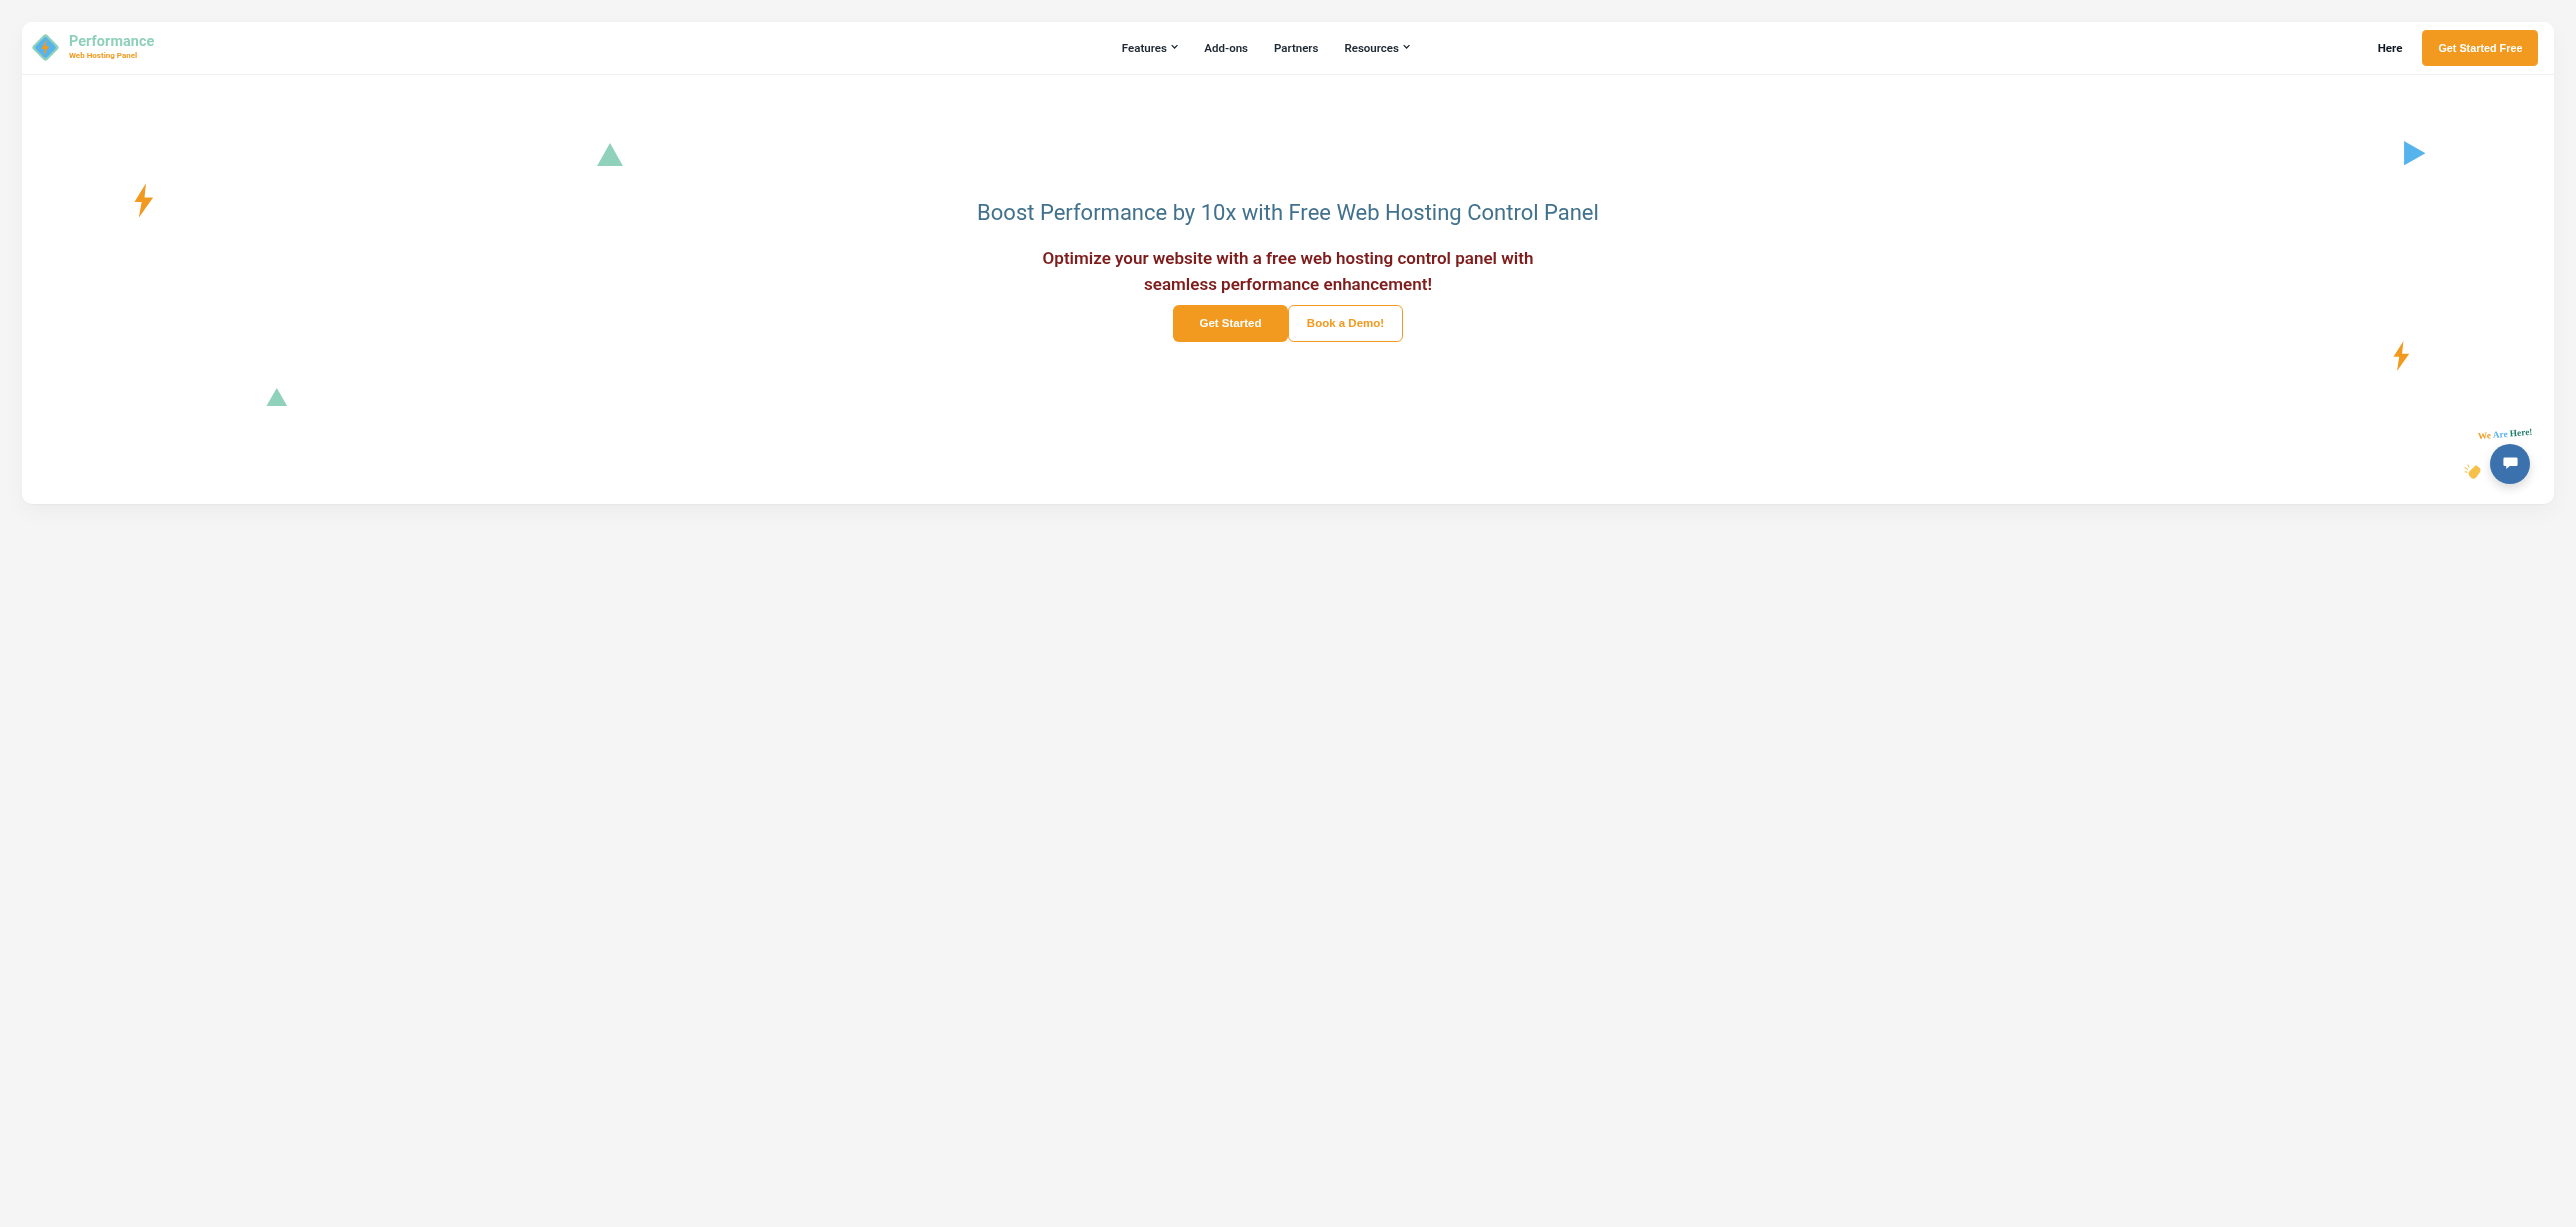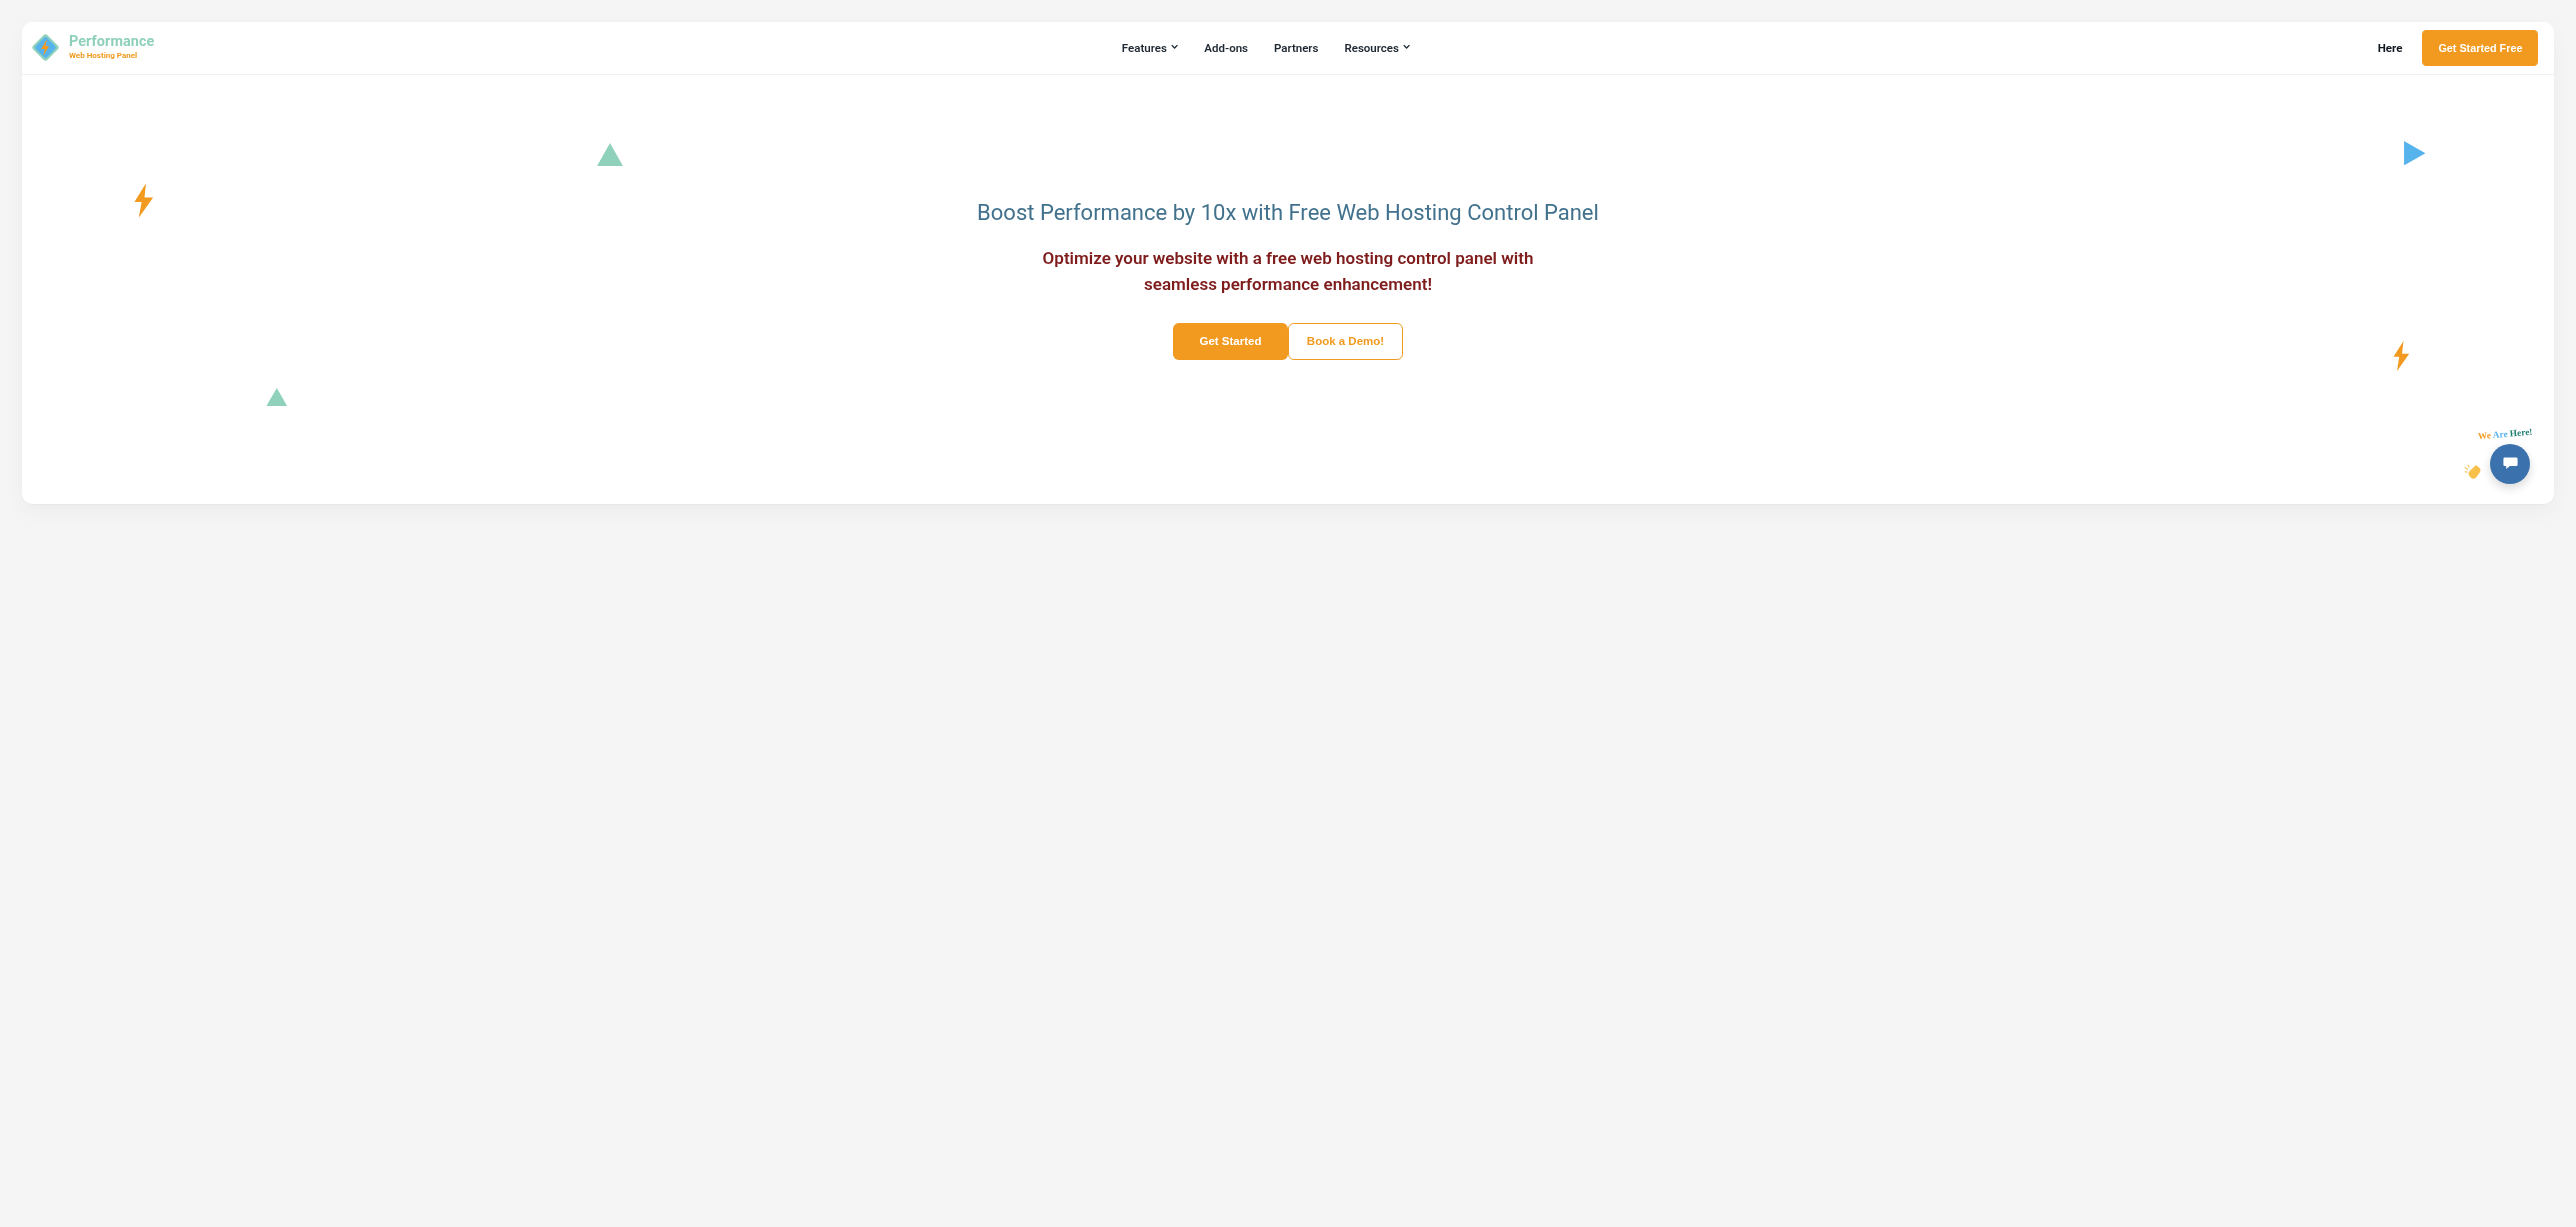--- a/index.html
+++ b/index.html
@@ -120,21 +120,21 @@
   }
   .hero-sub {
     margin: 18.7px auto 0 auto;
     max-width: 518px;
     font-size: 17px;
     line-height: 1.55;
     font-weight: 600;
     color: #7f1d1d;
   }
   .hero-ctas {
-    margin-top: 25px;
+    margin-top: 7px;
     display: inline-flex;
   }
   .btn-orange {
     background: #f19a1f; color: #fff;
     height: 37px; border-radius: 5.8px; font-size: 11.5px;
     min-width: 115px;
   }
   .btn-outline {
     background: #fff;
     color: #f19a1f;

